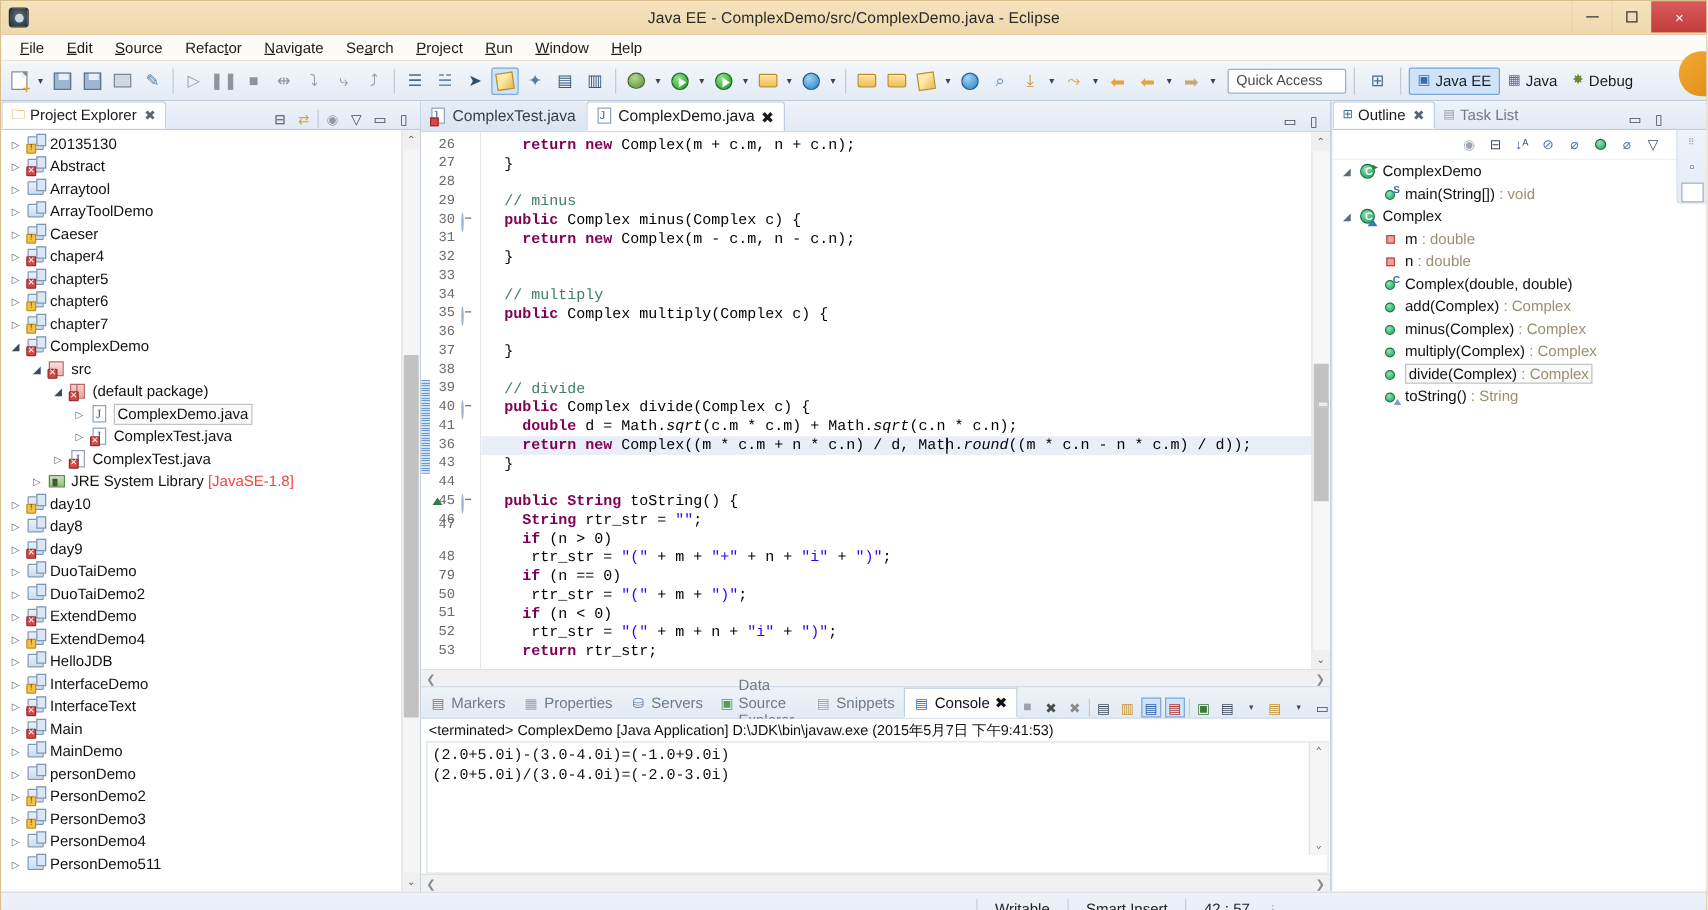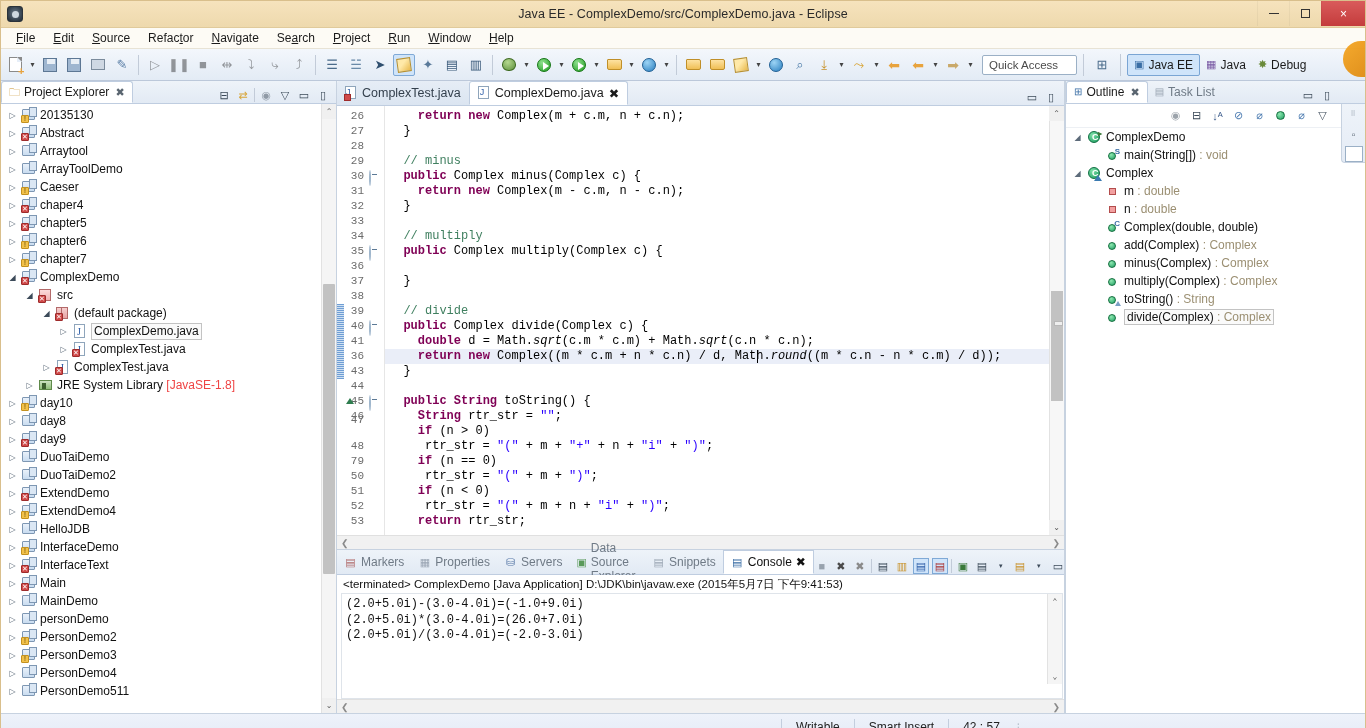--- a/index.html
+++ b/index.html
@@ -931,21 +931,20 @@
             <div class="ptool">▯</div>
           </div>
         </div>
         <div class="console-head">&lt;terminated&gt; ComplexDemo [Java Application] D:\JDK\bin\javaw.exe (2015年5月7日 下午9:41:53)</div>
         <div class="console-body" id="console-output">
           <div style="position:absolute;right:0;top:0;bottom:14px;width:15px;background:#f5f5f5;border-left:1px solid #e2e2e2;">
             <div style="height:15px;display:flex;align-items:center;justify-content:center;font-size:8px;color:#555;">⌃</div>
             <div style="position:absolute;bottom:0;left:0;right:0;height:15px;display:flex;align-items:center;justify-content:center;font-size:8px;color:#555;">⌄</div>
           </div>
             <div>(2.0+5.0i)-(3.0-4.0i)=(-1.0+9.0i)</div>
-            <div>(2.0+5.0i)*(3.0-4.0i)=(26.0+7.0i)</div>
             <div>(2.0+5.0i)/(3.0-4.0i)=(-2.0-3.0i)</div>
           </div>
         <div class="console-hscroll">
           <span>❮</span>
           <span>❯</span>
         </div>
       </div>
     </div>
 
     <div class="right">
@@ -1037,34 +1036,34 @@
             </span>
             <span class="olabel">minus(Complex)<span class="otype"> : Complex</span></span>
           </div>
           <div class="orow" style="padding-left: 24px;">
             <span class="twist"></span>
             <span class="oicon">
               <span style="position:absolute;left:4px;top:4px;width:8px;height:8px;border-radius:50%;background:radial-gradient(circle at 35% 30%,#8fe8b0,#1f9e63);border:1px solid #14703f;"></span>
             </span>
             <span class="olabel">multiply(Complex)<span class="otype"> : Complex</span></span>
           </div>
+          <div class="orow boxed" style="padding-left: 24px;">
+            <span class="twist"></span>
+            <span class="oicon">
+              <span style="position:absolute;left:4px;top:4px;width:8px;height:8px;border-radius:50%;background:radial-gradient(circle at 35% 30%,#8fe8b0,#1f9e63);border:1px solid #14703f;"></span>
+            </span>
+            <span class="olabel">divide(Complex)<span class="otype"> : Complex</span></span>
+          </div>
           <div class="orow" style="padding-left: 24px;">
             <span class="twist"></span>
             <span class="oicon">
               <span style="position:absolute;left:4px;top:4px;width:8px;height:8px;border-radius:50%;background:radial-gradient(circle at 35% 30%,#8fe8b0,#1f9e63);border:1px solid #14703f;"></span>
               <span style="position:absolute;right:0px;bottom:1px;width:0;height:0;border-left:3px solid transparent;border-right:3px solid transparent;border-bottom:5px solid #7a9ec4;"></span>
             </span>
             <span class="olabel">toString()<span class="otype"> : String</span></span>
-          </div>
-          <div class="orow boxed" style="padding-left: 24px;">
-            <span class="twist"></span>
-            <span class="oicon">
-              <span style="position:absolute;left:4px;top:4px;width:8px;height:8px;border-radius:50%;background:radial-gradient(circle at 35% 30%,#8fe8b0,#1f9e63);border:1px solid #14703f;"></span>
-            </span>
-            <span class="olabel">divide(Complex)<span class="otype"> : Complex</span></span>
           </div>
         </div>
 
       <div class="fast-view">
         <div class="fv-btn" style="color:#9aa5b3;letter-spacing:1px;font-size:7px;">⠿</div>
         <div class="fv-btn">▫</div>
         <div class="fv-btn" style="border:1px solid #9bb0c6;background:#fff;width:18px;height:16px;"></div>
       </div>
     </div>
   </div>

